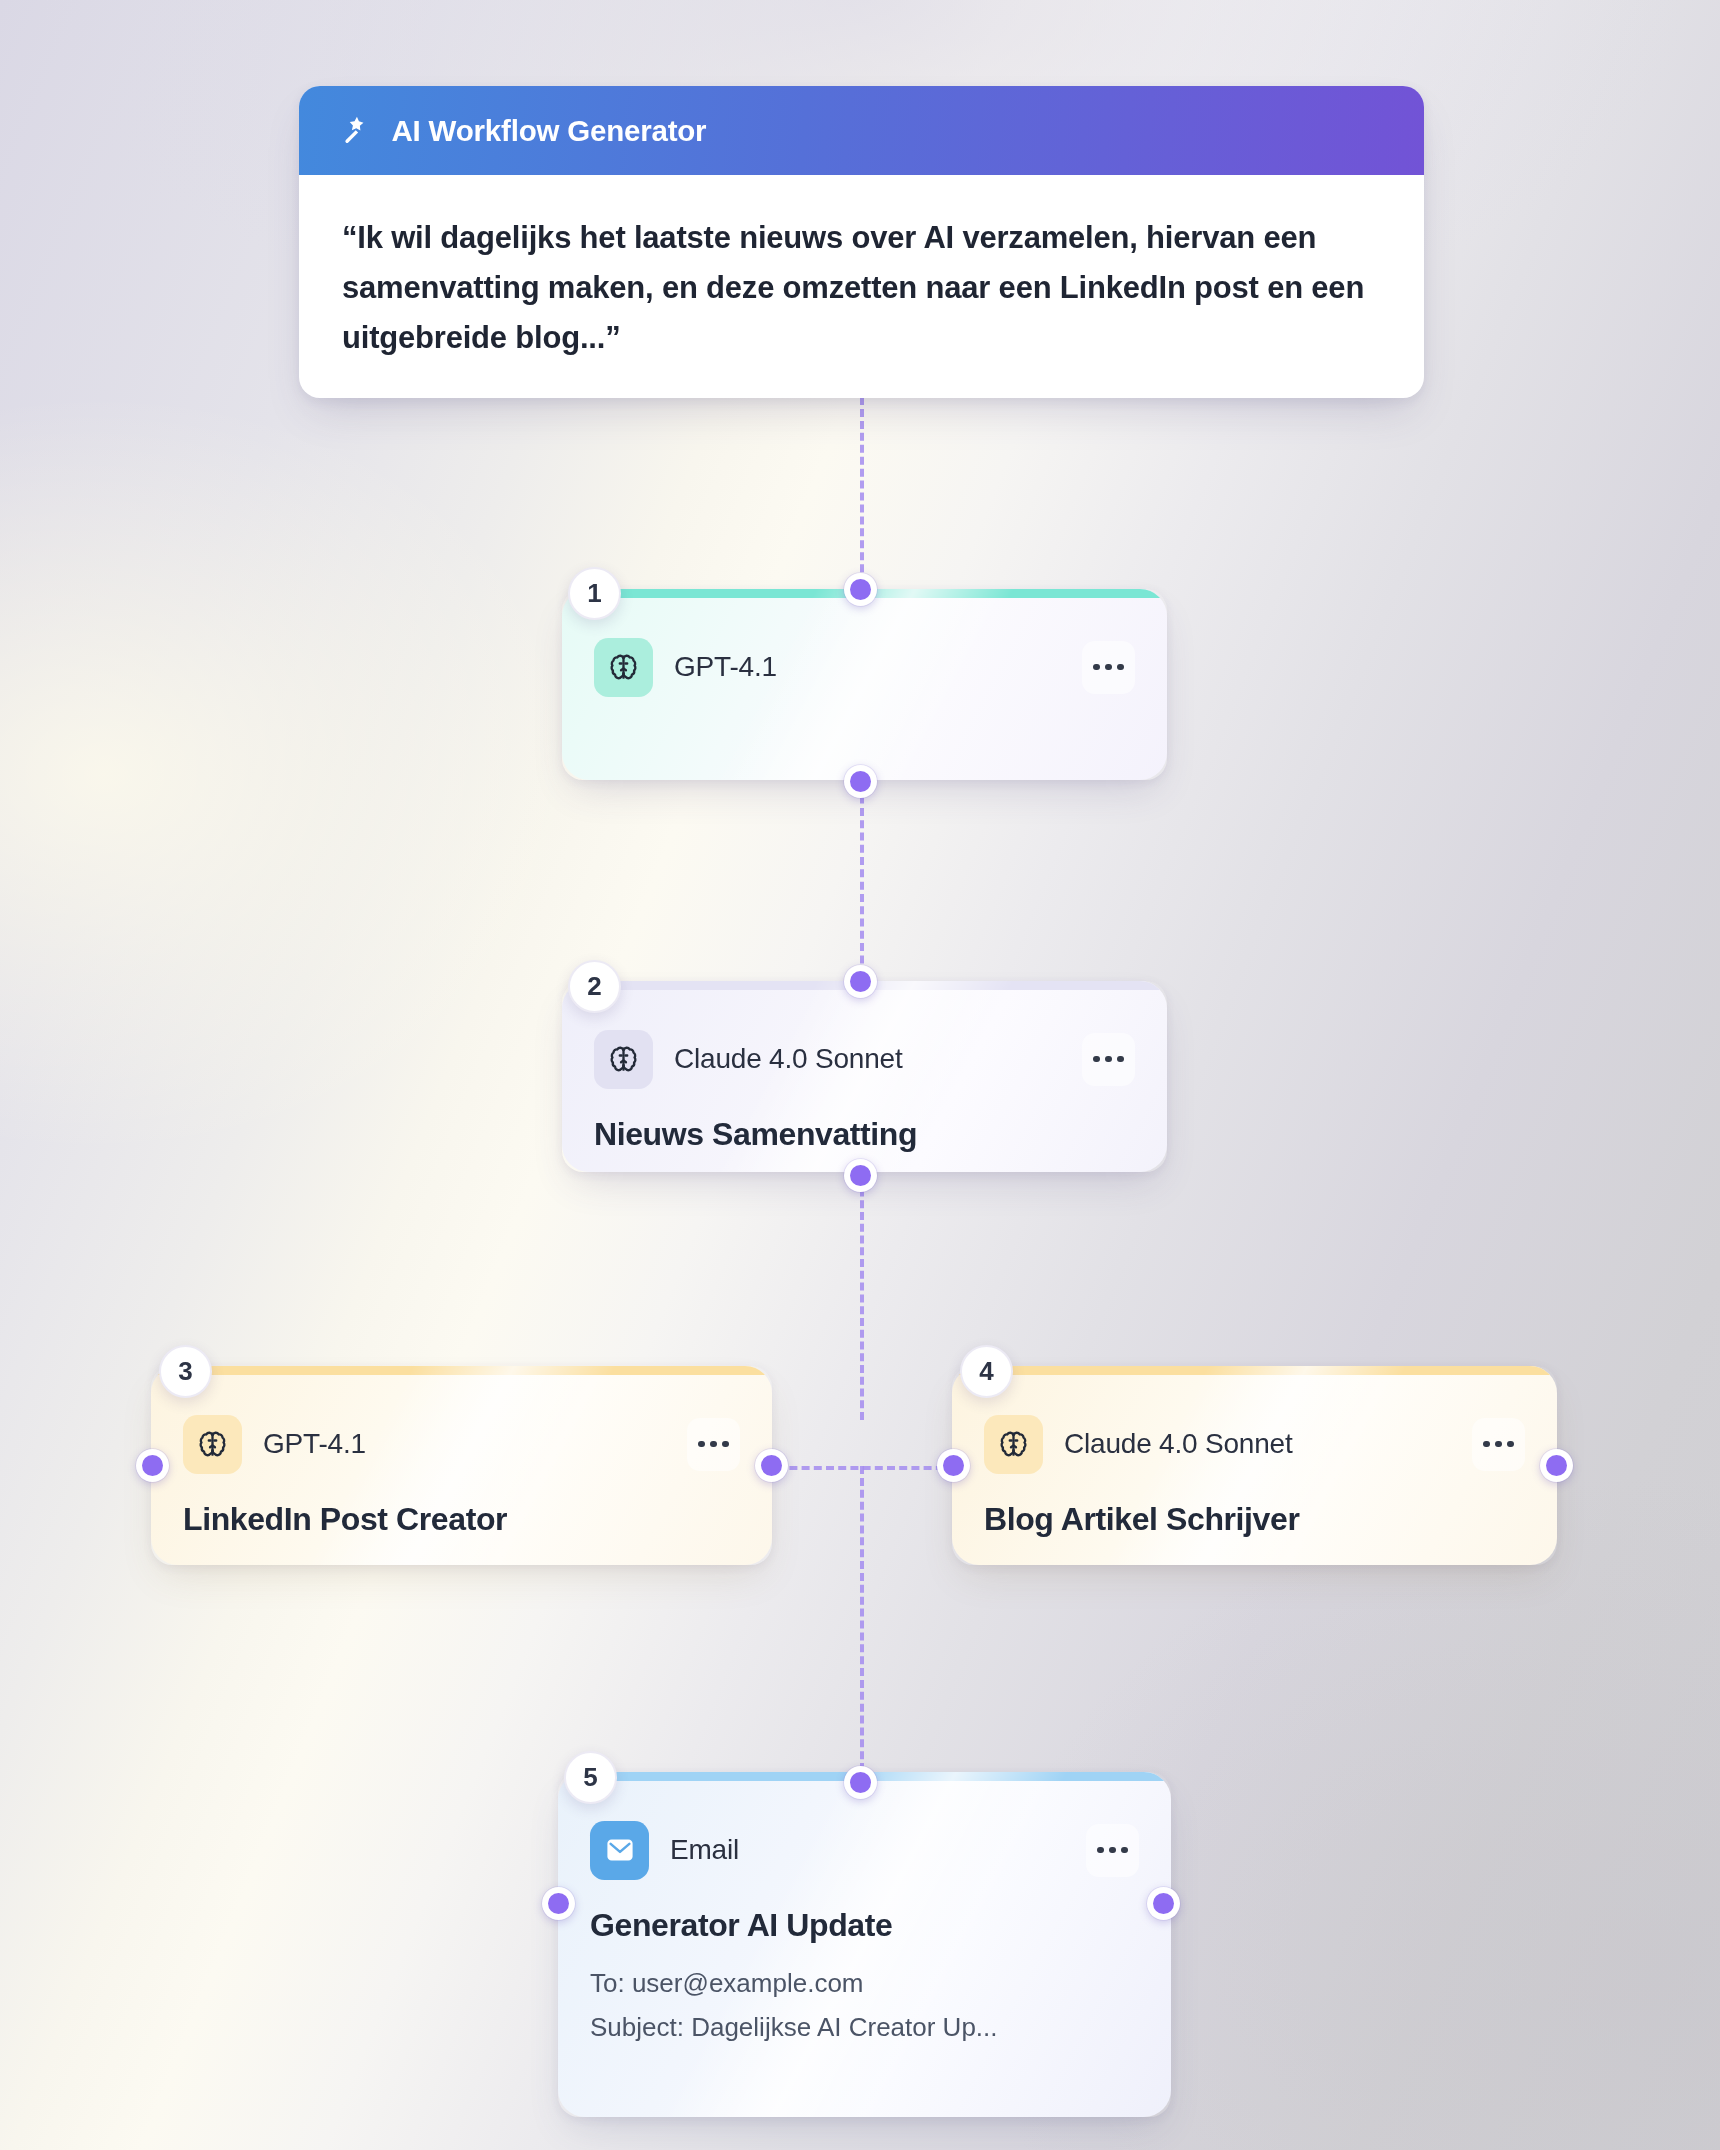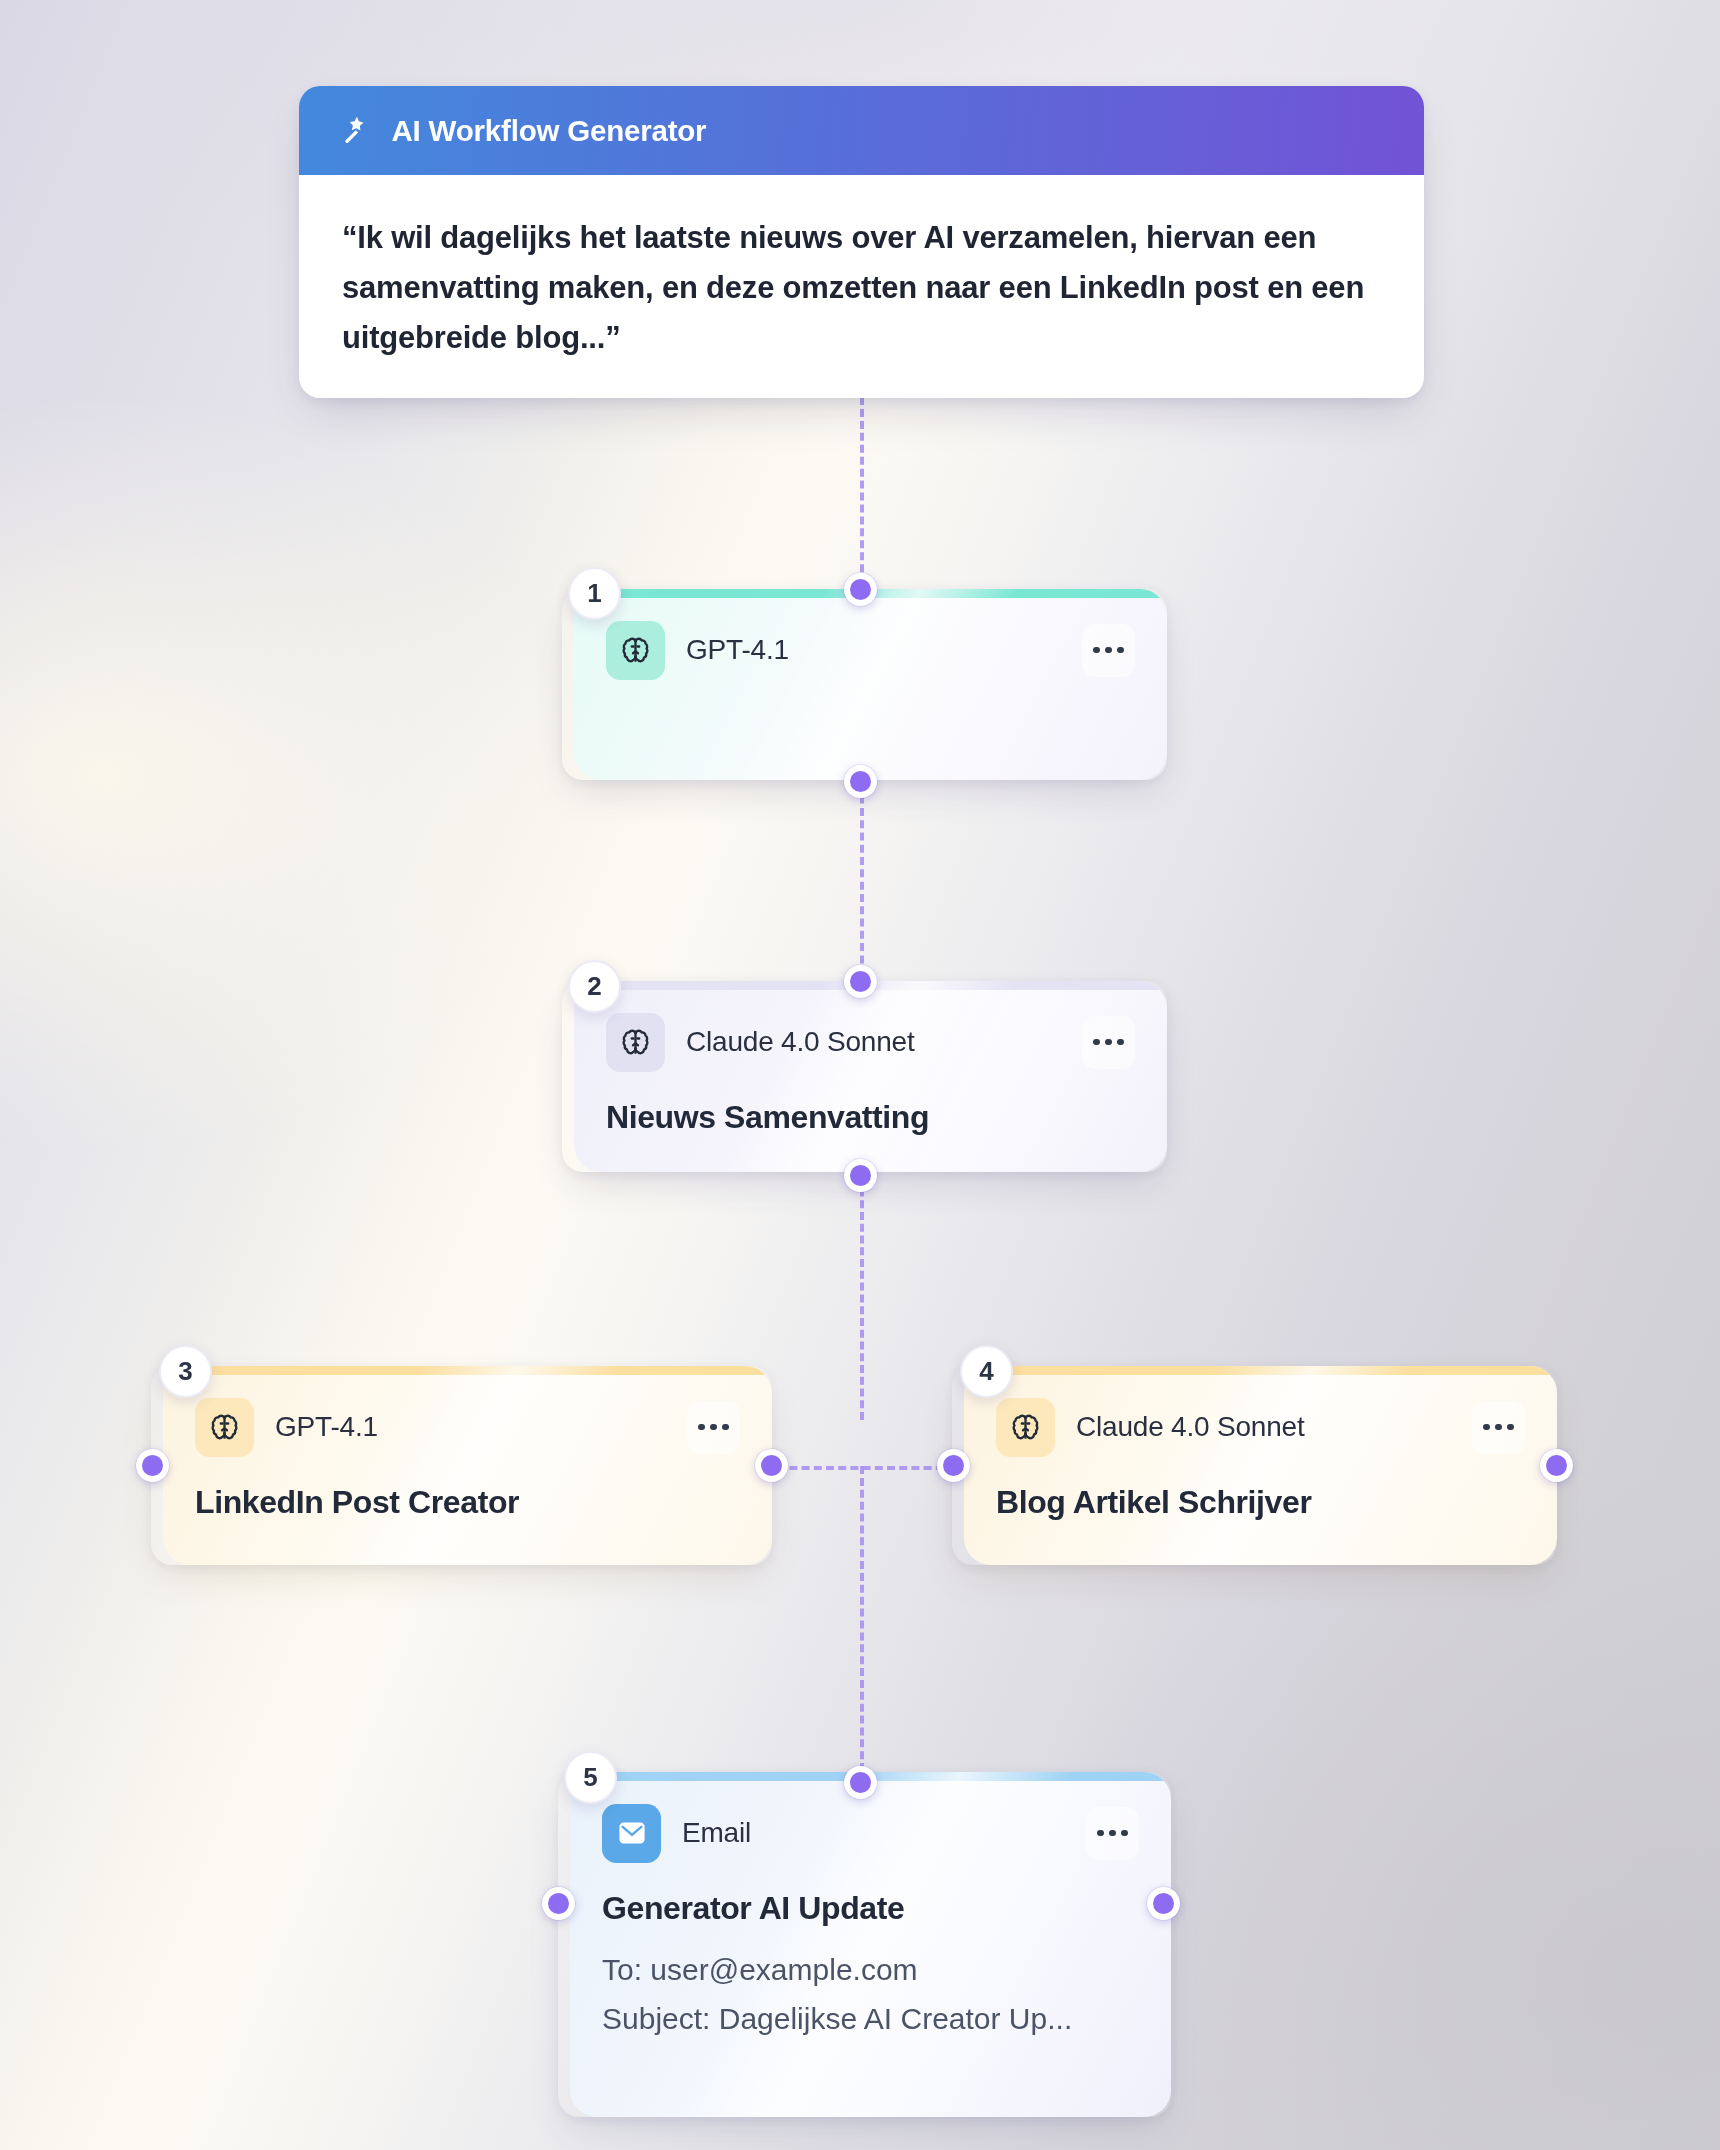--- a/index.html
+++ b/index.html
@@ -124,22 +124,21 @@
     position: absolute;
     border-radius: 21px;
     overflow: hidden;
     z-index: 4;
   }
   .node-inner {
     position: relative;
     border-radius: 27px;
     overflow: hidden;
     height: 100%;
-    padding: 22px 32px 30px 32px;
-    margin-left: 12px;
+    padding: 39px 32px 30px 32px;
   }
   .node-topbar {
     position: absolute;
     left: 0; right: 0; top: 0;
     height: 8.8px;
   }
   .node-sheen {
     position: absolute;
     inset: 0;
     background: linear-gradient(118deg, rgba(255,255,255,0) 36%, rgba(255,255,255,.78) 50%, rgba(255,255,255,0) 64%);
@@ -183,21 +182,21 @@
     position: relative;
     margin-top: 27px;
     font-size: 32px;
     font-weight: bold;
     color: #222a3a;
     letter-spacing: -0.4px;
   }
   .node-meta {
     position: relative;
     margin-top: 21px;
-    font-size: 30px;
+    font-size: 26px;
     color: #4b5466;
     line-height: 1.45;
   }
   .node-meta div + div { margin-top: 6.4px; }
 
   
   .step {
     position: absolute;
     width: 53px; height: 53px;
     border-radius: 50%;

